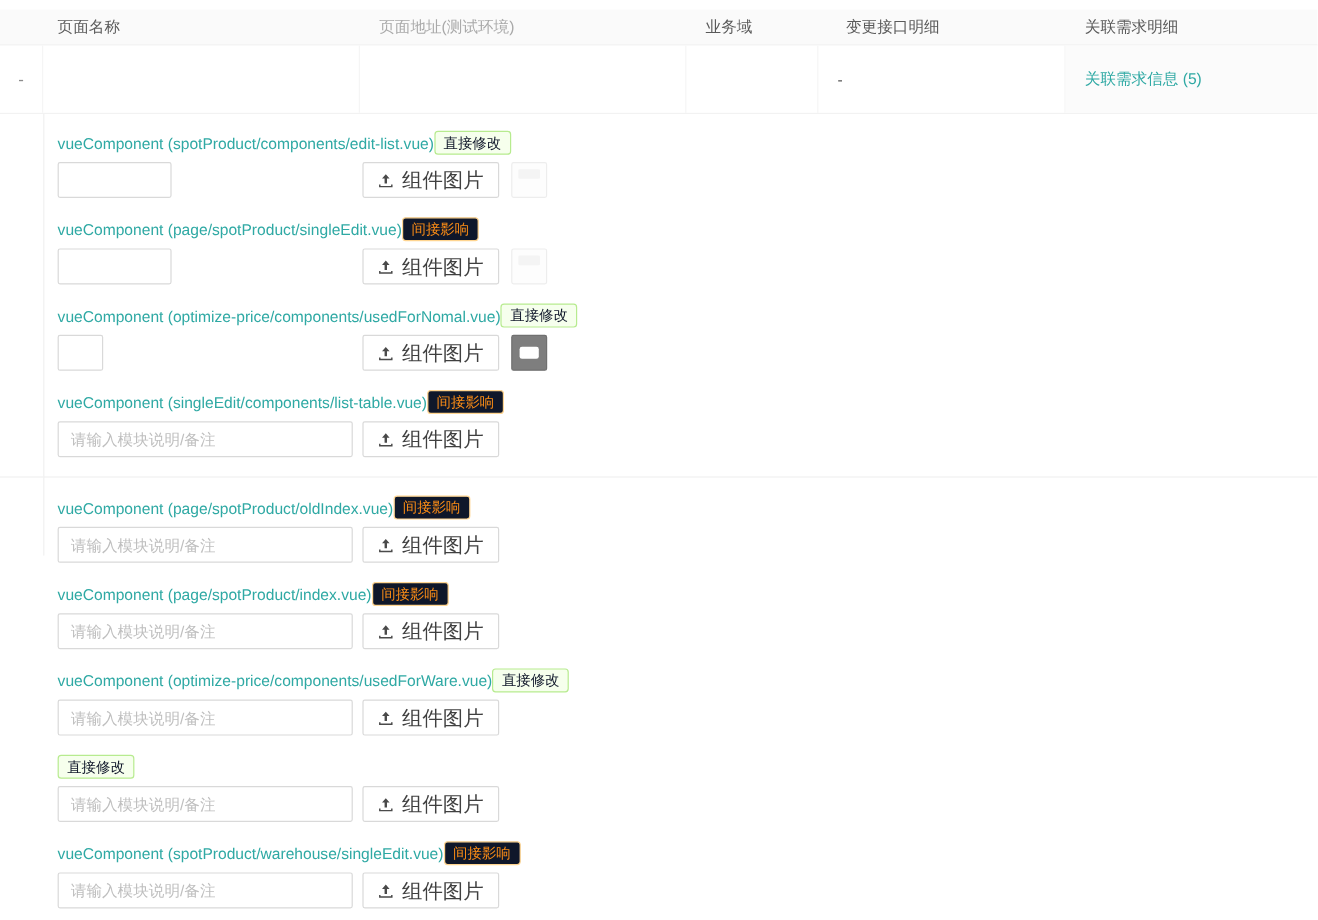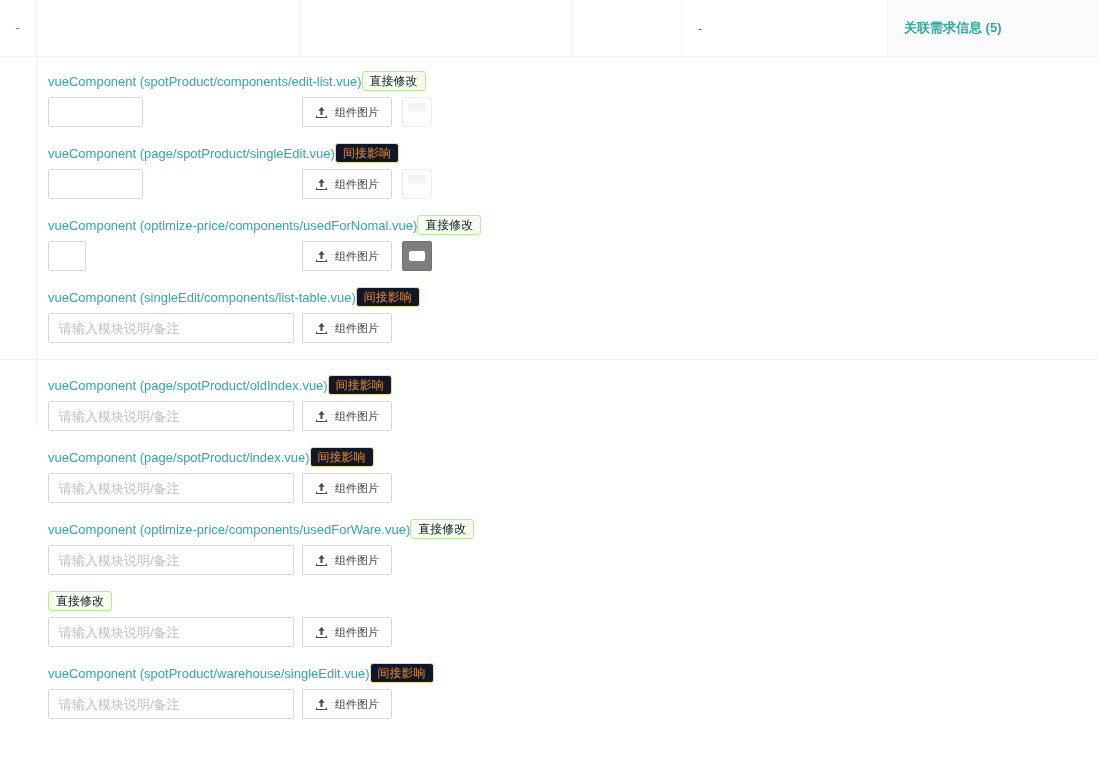--- a/index.html
+++ b/index.html
@@ -19,21 +19,21 @@
   .col-interface { width:206px; flex:none; padding-left:23px; }
   .col-req { width:210px; flex:none; }
 
   .trow { display:flex; align-items:center; height:57px; background:#fff;
     border-bottom:1px solid #f2f2f2; }
   .td { height:100%; display:flex; align-items:center; font-size:13px; color:#555;
     padding-left:16px; border-right:1px solid #f5f5f5; }
   .td:last-child { border-right:none; background:#fbfbfb; }
   .expander { width:36px; justify-content:center; padding-left:0; color:#8c8c8c;
     font-size:14px; cursor:pointer; }
-  .req-link { color:#2fa9a4; cursor:pointer;font-weight:bold; }
+  .req-link { color:#2fa9a4; cursor:pointer; }
 
   
   .expanded { position:relative; padding:14px 0 0 48px; }
   .gutter-line { position:absolute; left:36px; top:0; width:1px; height:368px;
     background:#f0f0f0; }
   .entry { margin-bottom:16px; }
   .entry-head { display:flex; align-items:center; height:20px; }
   .comp-name { font-size:13px; color:#2fa9a4; white-space:nowrap; }
   .badge { font-size:12px; line-height:18px; padding:0 7px; border-radius:3px;
     border:1px solid; white-space:nowrap; }
@@ -41,37 +41,45 @@
   .badge.indirect { color:#fa8c16; background:#0f172a; border-color:#ffd591; }
 
   .entry-input-row { display:flex; align-items:center; margin-top:6px; height:30px; }
   .input-slot { width:246px; flex:none; display:flex; justify-content:flex-start; }
   .module-input { height:30px; border:1px solid #d9d9d9; border-radius:2px;
     background:#fff; font-size:13px; color:#555; padding:0 10px; outline:none;
     font-family:"Liberation Sans", sans-serif; }
   .module-input::placeholder { color:#bfbfbf; }
   .upload-btn { margin-left:8px; height:30px; display:flex; align-items:center;
     gap:7px; padding:0 12px; background:#fff; border:1px solid #d9d9d9;
-    border-radius:2px; font-size:11px; color:#404040; cursor:pointer;
+    border-radius:2px; font-size:17px; color:#404040; cursor:pointer;
     font-family:"Liberation Sans", sans-serif; white-space:nowrap; }
   .thumb { margin-left:10px; width:30px; height:30px; flex:none; border-radius:2px; }
   .thumb-light { background:#fdfdfd; border:1px solid #ededed; position:relative; }
   .thumb-light::after { content:""; position:absolute; left:5px; top:5px; right:5px;
     height:8px; background:#f4f4f4; border-radius:1px; }
   .thumb-dark { background:#7e7e7e; border:1px solid #707070; position:relative; }
   .thumb-dark::after { content:""; position:absolute; left:6px; top:9px; width:16px;
     height:10px; background:#fff; border-radius:2px; }
   .section-divider { height:1px; background:#f0f0f0; margin:0 0 15px -48px;
     width:1098px; }
 </style>
 </head>
 <body>
 
 <div class="page">
 
+  <div class="thead">
+    <div class="th col-expand"></div>
+    <div class="th col-name">页面名称</div>
+    <div class="th col-url">页面地址(测试环境)</div>
+    <div class="th col-domain">业务域</div>
+    <div class="th col-interface">变更接口明细</div>
+    <div class="th col-req">关联需求明细</div>
+  </div>
 
   <div class="trow">
     <div class="td expander">-</div>
     <div class="td col-name"></div>
     <div class="td col-url"></div>
     <div class="td col-domain"></div>
     <div class="td col-interface">-</div>
     <div class="td col-req">
         <span class="req-link">关联需求信息 (5)</span>
       </div>

